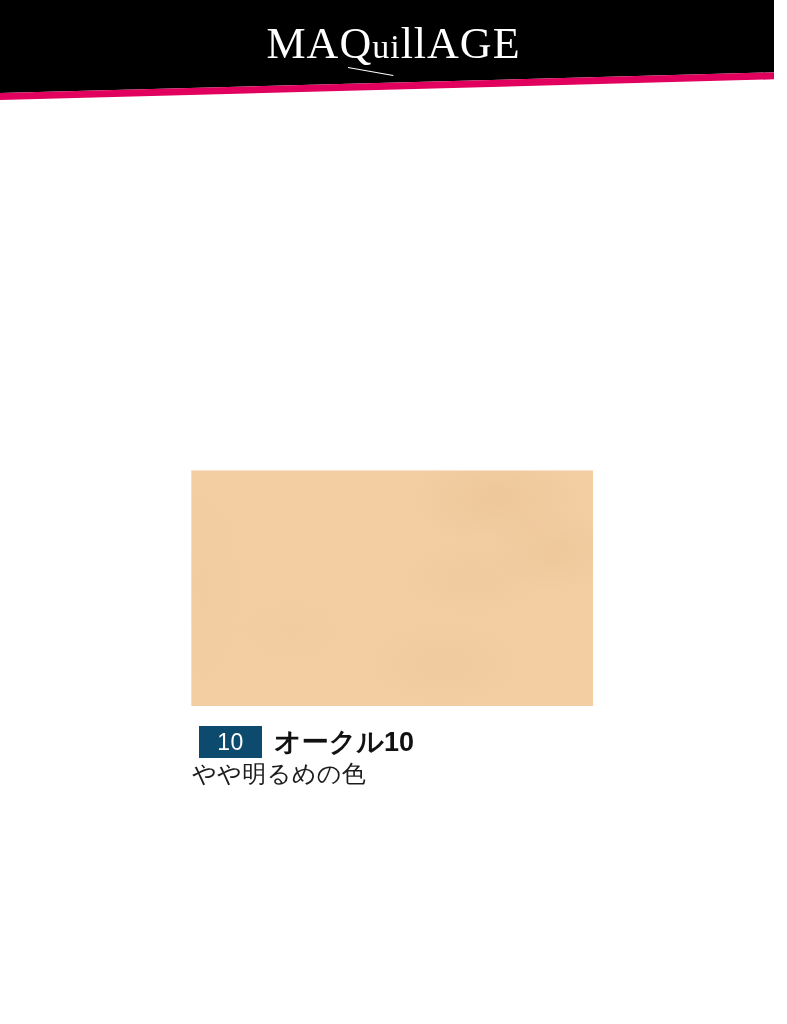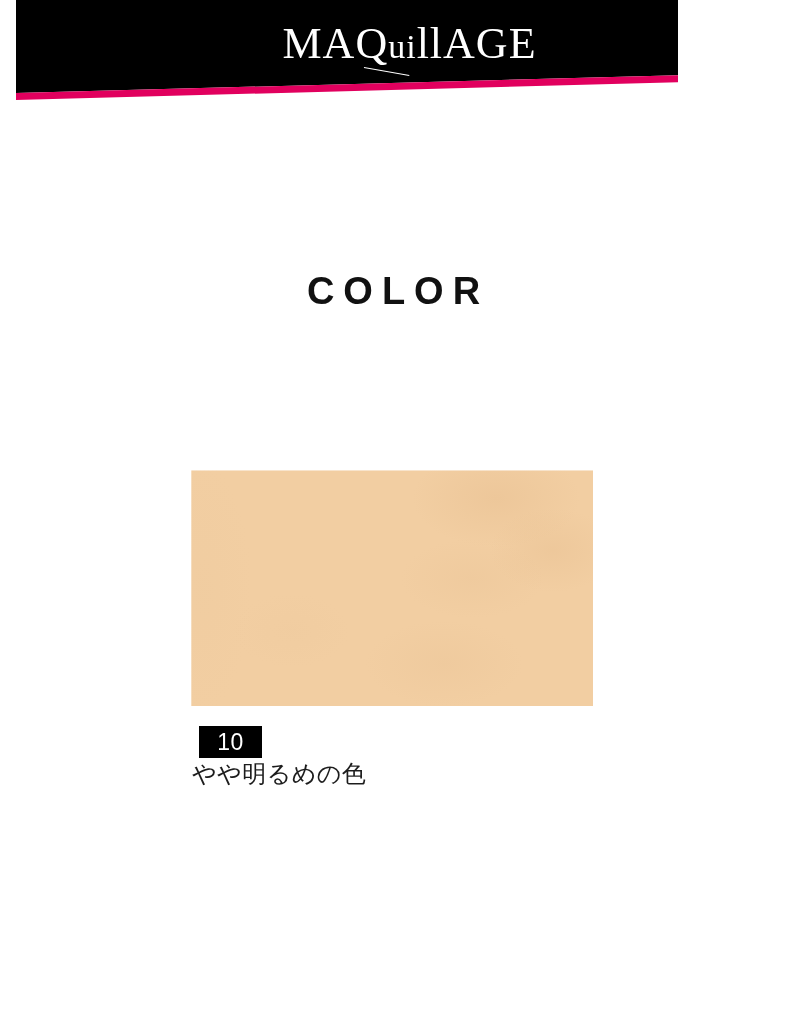--- a/index.html
+++ b/index.html
@@ -18,23 +18,23 @@
     width: 787px;
     height: 1024px;
     background: #ffffff;
     overflow: hidden;
     margin: 0 auto;
   }
 
   
   .brand-header {
     position: absolute;
-    left: 16px;
+    left: 0;
     top: 0;
-    width: 662px;
+    width: 774px;
     height: 102px;
     overflow: hidden;
   }
   .brand-band {
     position: absolute;
     left: 0;
     top: 0;
     width: 787px;
     height: 100px;
     background: #000000;
@@ -153,21 +153,21 @@
     display: flex;
     align-items: center;
     height: 34px;
   }
   .shade-badge {
     display: inline-flex;
     align-items: center;
     justify-content: center;
     width: 63px;
     height: 32px;
-    background: #000000;
+    background: #0c4a6e;
     color: #ffffff;
     font-size: 23px;
     font-weight: 400;
     line-height: 32px;
     letter-spacing: 0.5px;
   }
   .shade-name {
     margin-left: 12px;
     font-size: 27px;
     font-weight: bold;
@@ -192,26 +192,26 @@
 <div class="page">
 
   <header class="brand-header">
     <div class="brand-band" style="background-color: rgb(0, 0, 0);"></div>
     <div class="brand-rule" style="background-color: rgb(225, 0, 94);"></div>
     <div class="brand-wordmark">
       <span class="wm-caps">MA</span><span class="wm-caps wm-q">Q</span><span class="wm-low">ui</span><span class="wm-caps">ll</span><span class="wm-caps">AGE</span>
     </div>
   </header>
 
-  <h1 class="section-heading">COLOR</h1>
 
   <div class="swatch-block">
     <div class="swatch-chip" style="background-color: rgb(242, 206, 162);"></div>
   </div>
 
   <div class="swatch-caption">
     <div class="caption-row">
       <span class="shade-badge">10</span>
+      <span class="shade-name">オークル10</span>
     </div>
     <div class="shade-note">やや明るめの色</div>
   </div>
 
 </div>
 
 </body></html>

